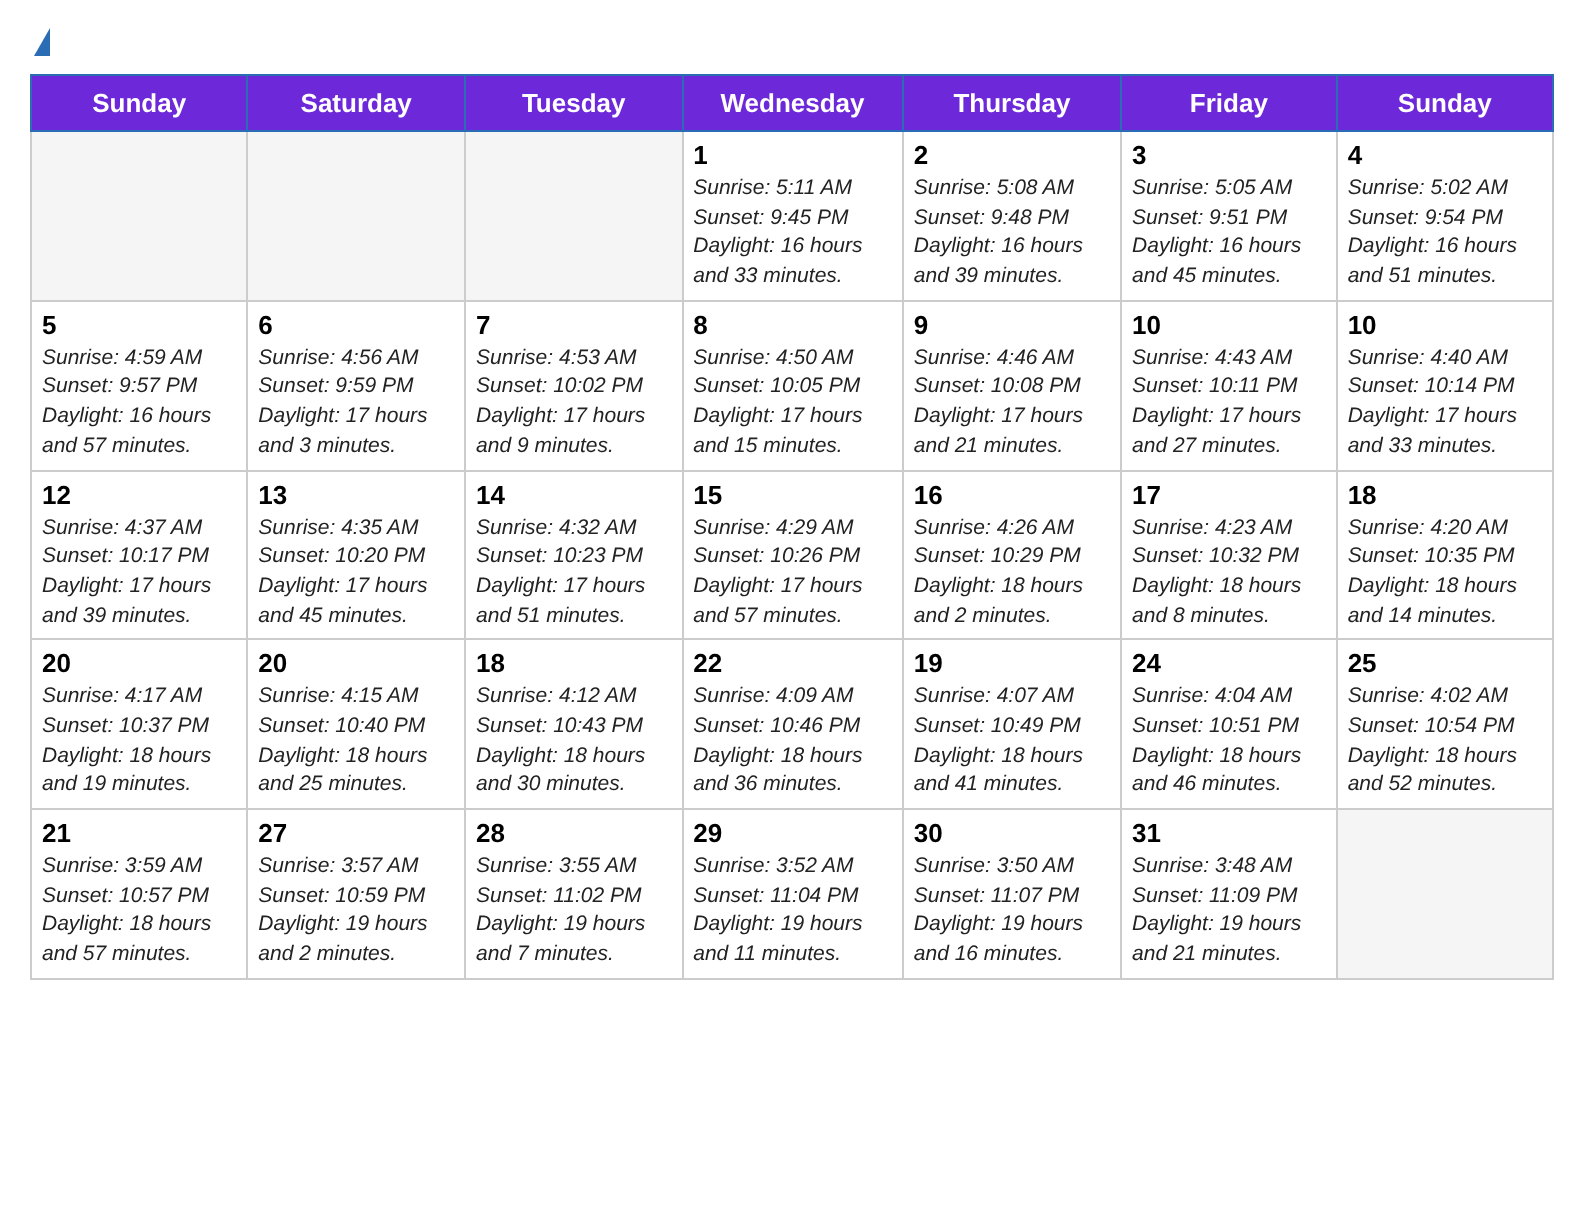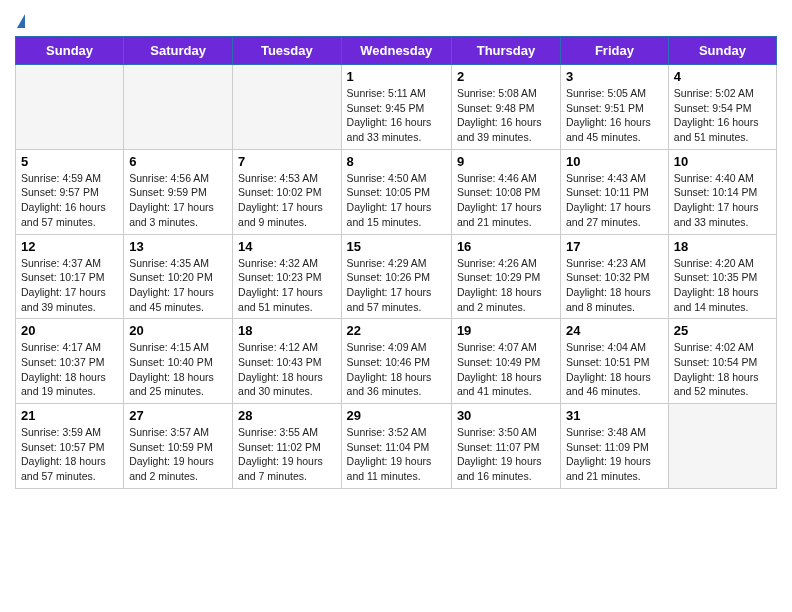--- a/index.html
+++ b/index.html
@@ -80,20 +80,21 @@
     .day-num {
       font-size: 13px;
       font-weight: bold;
       margin-bottom: 2px;
       display: block;
     }
     .day-text {
       font-size: 10.5px;
       color: #222;
       line-height: 1.4;
+      font-style: italic;
     }
     .footer {
       margin-top: 8px;
       font-size: 11px;
       color: #555;
       text-align: left;
     }
   </style>
 </head>
 <body>

